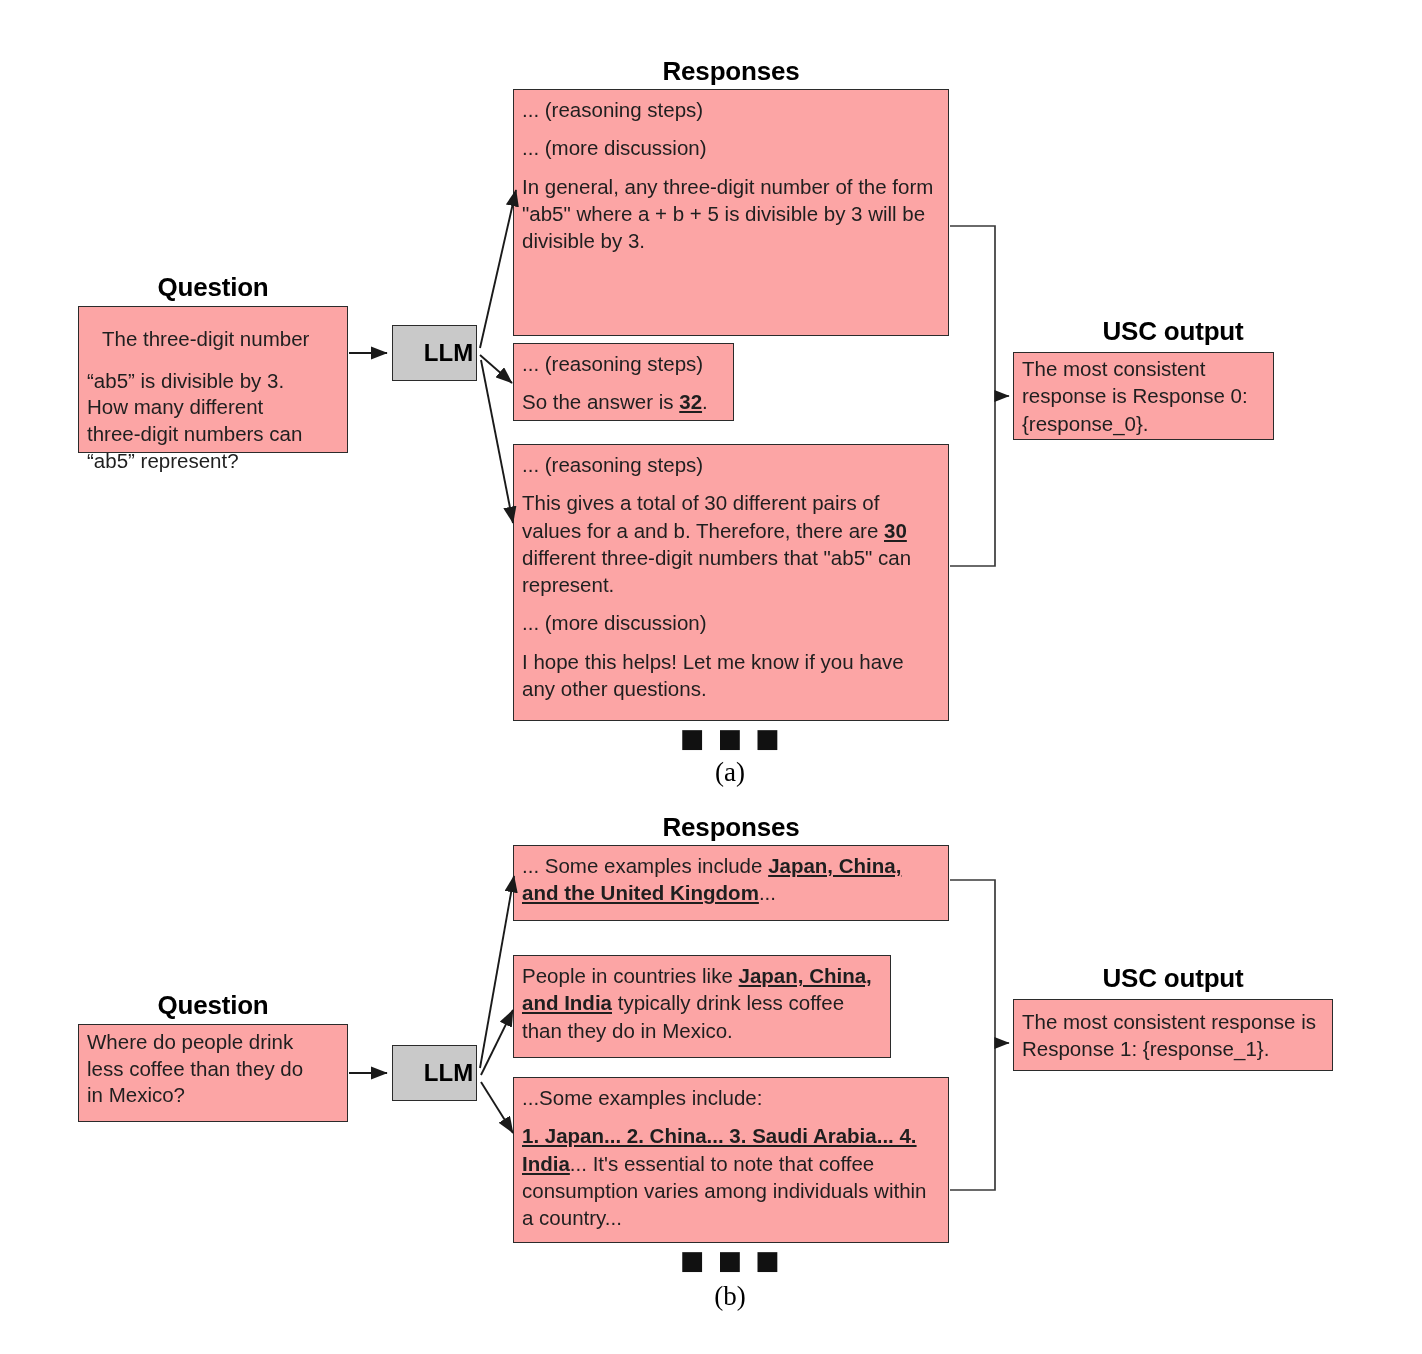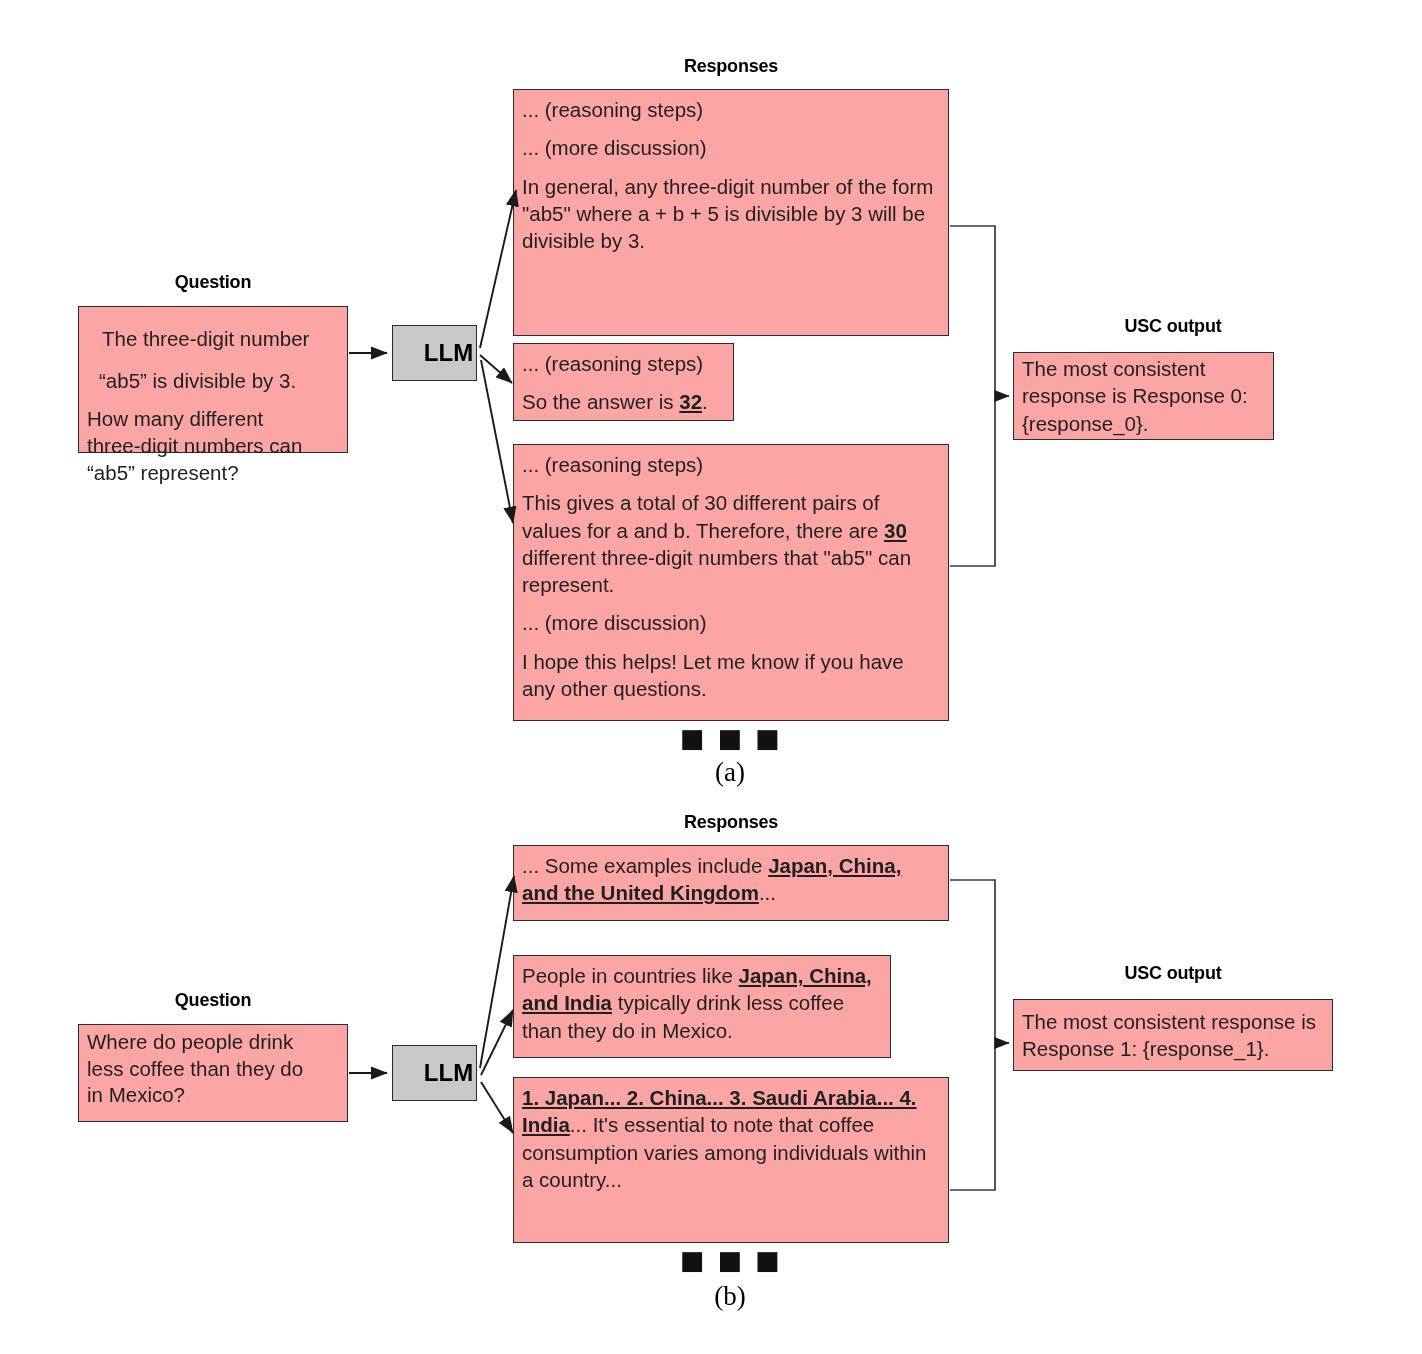--- a/index.html
+++ b/index.html
@@ -15,21 +15,21 @@
     color: #1a1a1a;
     overflow: hidden;
   }
   .panel { position: absolute; left: 0; top: 0; width: 1422px; }
 
   
   .abs { position: absolute; box-sizing: border-box; }
 
   .section-title {
     font-weight: bold;
-    font-size: 18px;
+    font-size: 26px;
     text-align: center;
     color: #000;
     letter-spacing: -0.2px;
   }
 
   .box {
     border: 1.6px solid #2b2b2b;
     background: #fca5a5;
     box-sizing: border-box;
     padding: 6px 7px 6px 8px;
@@ -84,21 +84,21 @@
 <body>
 
 <div class="panel">
 
   <div class="abs section-title" style="left:513px; top:56px; width:436px;">Responses</div>
 
   <div class="abs section-title" style="left:78px; top:272px; width:270px;">Question</div>
 
   <div class="abs box" style="left:78px; top:306px; width:270px; height:147px; padding-top:4px; line-height:1.30;">
     <p style="margin:15px;">The three-digit number</p>
-    <p style="margin:12px;">“ab5” is divisible by 3.</p>
+    <p style="margin:0;">“ab5” is divisible by 3.</p>
     <p style="margin:0;">How many different</p>
     <p style="margin:0;">three-digit numbers can</p>
     <p style="margin:0;">“ab5” represent?</p>
   </div>
 
   <div class="abs llm-box" style="left:392px; top:325px; width:85px; height:56px;">
     <span>LLM</span>
   </div>
 
   <div class="abs box" style="left:513px; top:89px; width:436px; height:247px;">
@@ -148,20 +148,21 @@
 
   <div class="abs box" style="left:513px; top:845px; width:436px; height:76px;">
     <p><span>... Some examples include </span><span class="ub">Japan, China, and the United Kingdom</span><span>...</span></p>
   </div>
 
   <div class="abs box" style="left:513px; top:955px; width:378px; height:103px;">
     <p><span>People in countries like </span><span class="ub">Japan, China, and India</span><span> typically drink less coffee than they do in Mexico.</span></p>
   </div>
 
   <div class="abs box" style="left:513px; top:1077px; width:436px; height:166px;">
+    <p>...Some examples include:</p>
     <p><span></span><span class="ub">1. Japan... 2. China... 3. Saudi Arabia... 4. India</span><span>... It's essential to note that coffee consumption varies among individuals within a country...</span></p>
   </div>
 
   <div class="abs section-title" style="left:1013px; top:963px; width:320px;">USC output</div>
 
   <div class="abs box" style="left:1013px; top:999px; width:320px; height:72px; display:flex; align-items:center;">
     <span>The most consistent response is Response 1: {response_1}.</span>
   </div>
 
   <div class="abs dots" style="left:513px; top:1245px; width:436px;">■ ■ ■</div>

